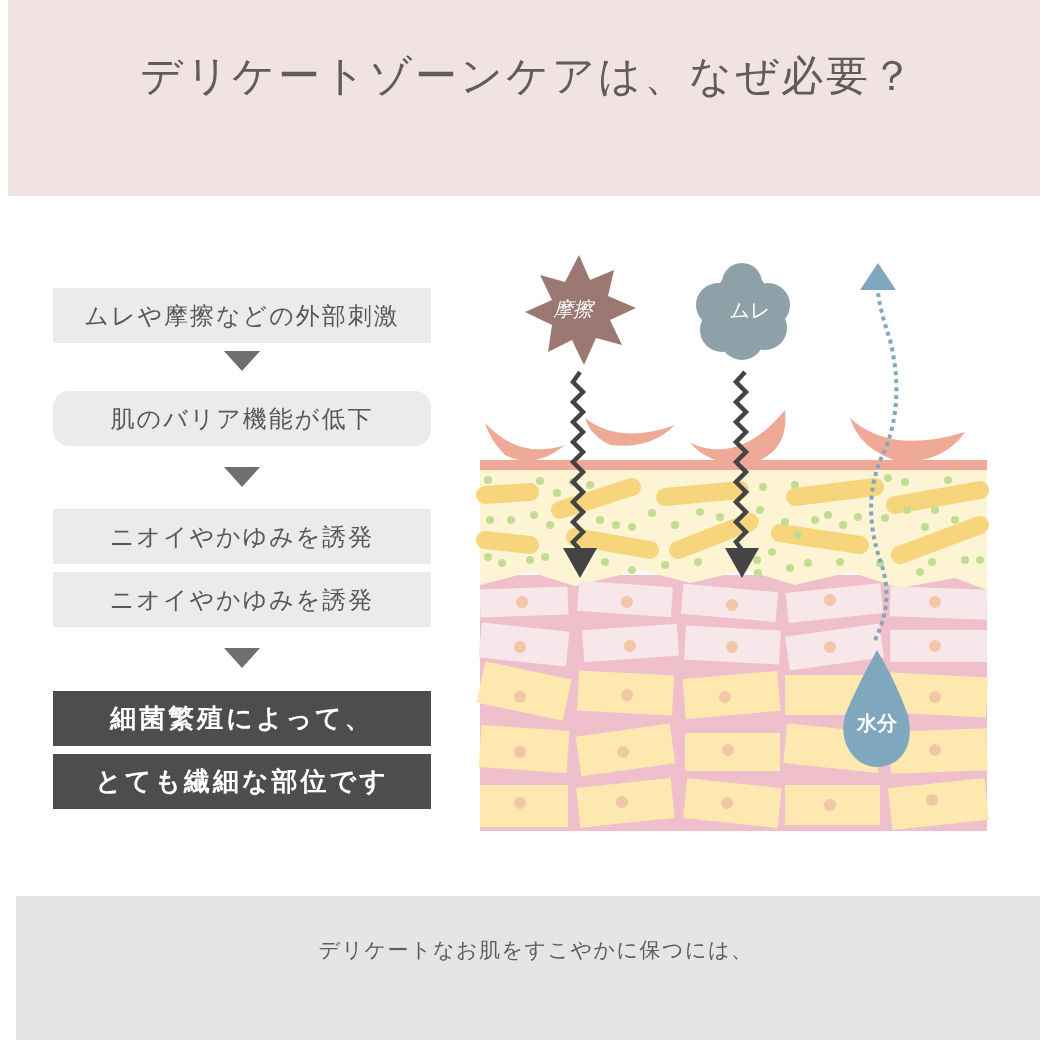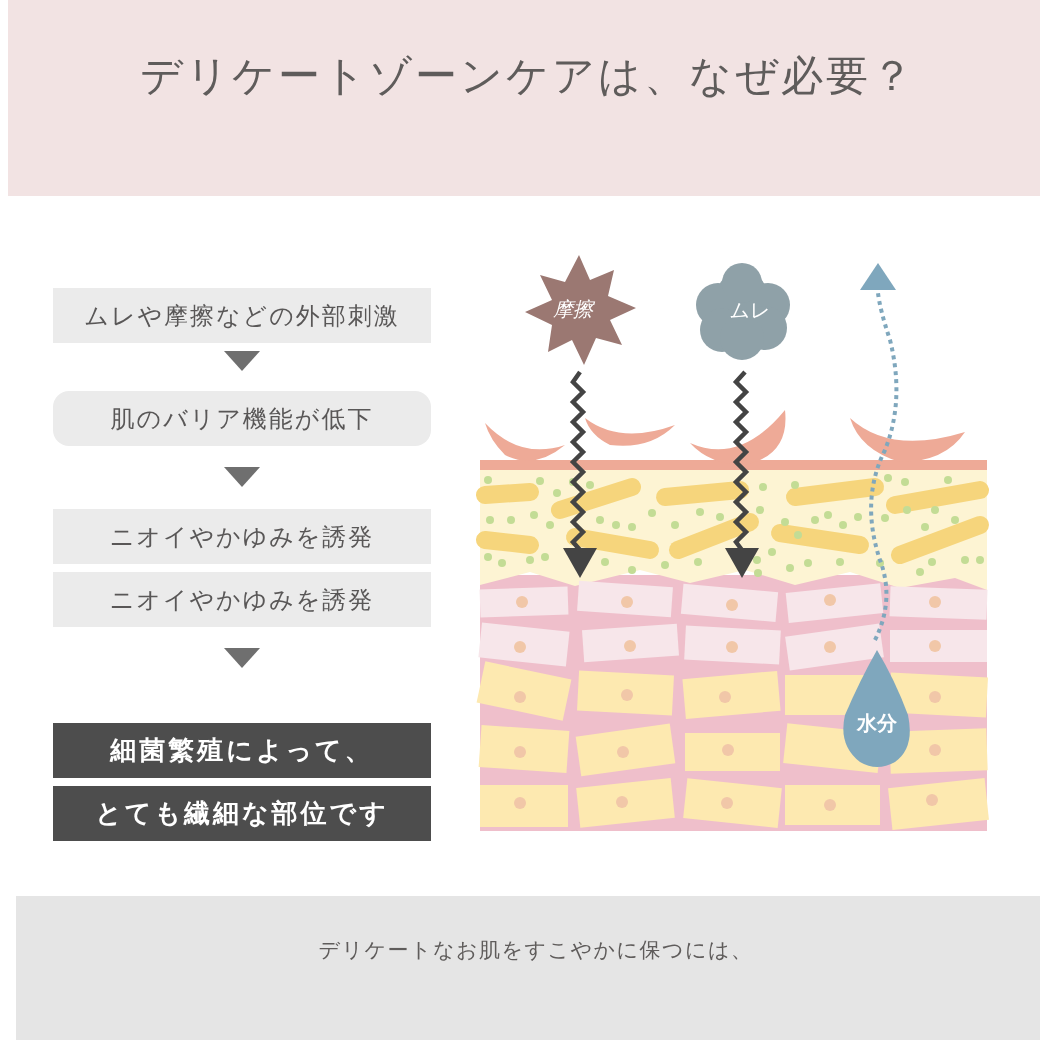--- a/index.html
+++ b/index.html
@@ -4,21 +4,21 @@
 <style>
   html, body { margin:0; padding:0; }
   body { width:1040px; height:1040px; background:#ffffff; position:relative; overflow:hidden;
          font-family:"DejaVu Sans", "Liberation Sans", sans-serif; color:#595757; }
   .header { position:absolute; left:8px; top:0; width:1040px; height:196px; background:#f2e3e3; }
   .title { position:absolute; left:0; top:48px; width:1040px; text-align:center; font-size:42px; letter-spacing:3px; color:#5f5c5b; }
   .subtitle { position:absolute; left:0; top:120px; width:1040px; text-align:center; font-size:21px; letter-spacing:1.5px; color:#5f5c5b; }
 
   .step { position:absolute; left:53px; width:378px; height:55px; background:#ebebeb; color:#595757;
           font-size:24px; letter-spacing:2px; display:flex; align-items:center; justify-content:center; }
-  .step.dark { background:#4d4d4d; color:#ffffff; font-weight:bold; font-size:26px; letter-spacing:3px;margin-top:32px; }
+  .step.dark { background:#4d4d4d; color:#ffffff; font-weight:bold; font-size:26px; letter-spacing:3px; }
   .tri { position:absolute; left:224px; width:0; height:0; border-left:18px solid transparent; border-right:18px solid transparent; border-top:20px solid #6f6f6f; }
 
   .diagram { position:absolute; left:470px; top:240px; width:530px; height:600px; }
   .label { position:absolute; color:#ffffff; font-size:20px; text-align:center; }
 
   .footer { position:absolute; left:16px; top:896px; width:1040px; height:144px; background:#e5e5e5; }
   .foot-line { position:absolute; left:0; width:1040px; text-align:center; font-size:21px; letter-spacing:1.5px; color:#5f5c5b; }
 </style>
 </head>
 <body>

